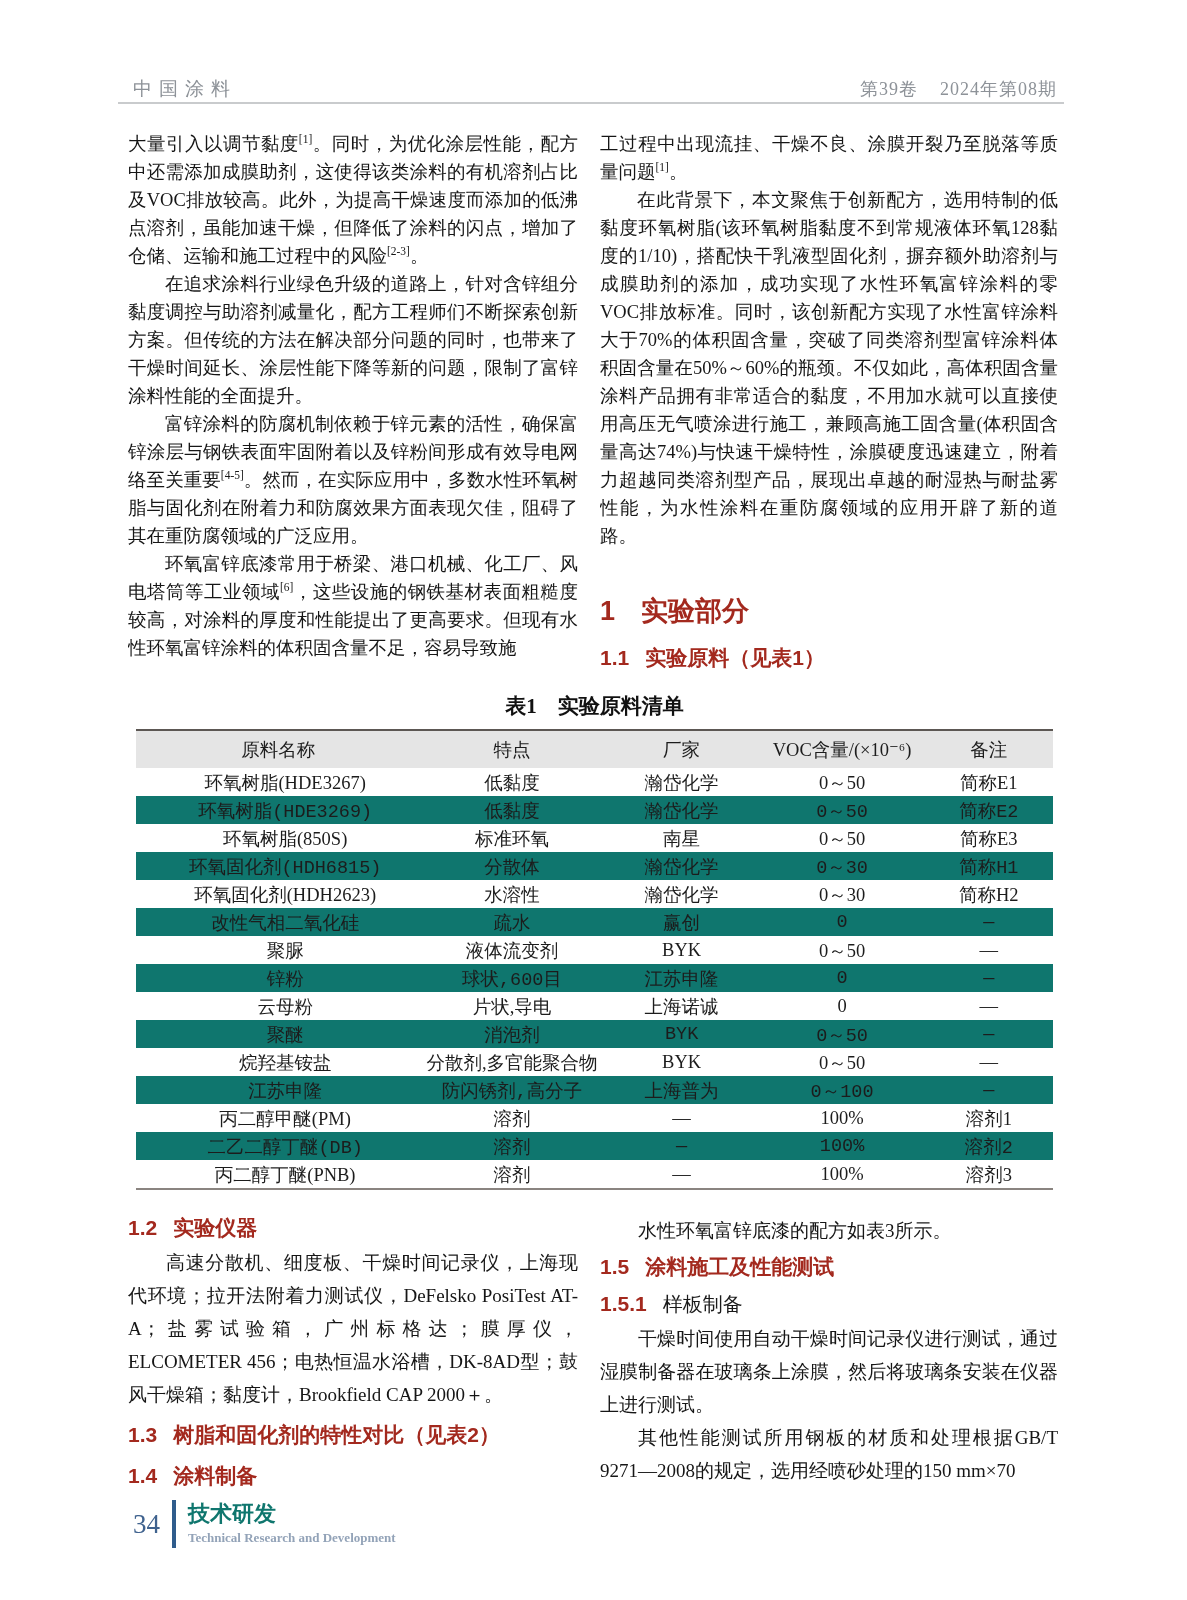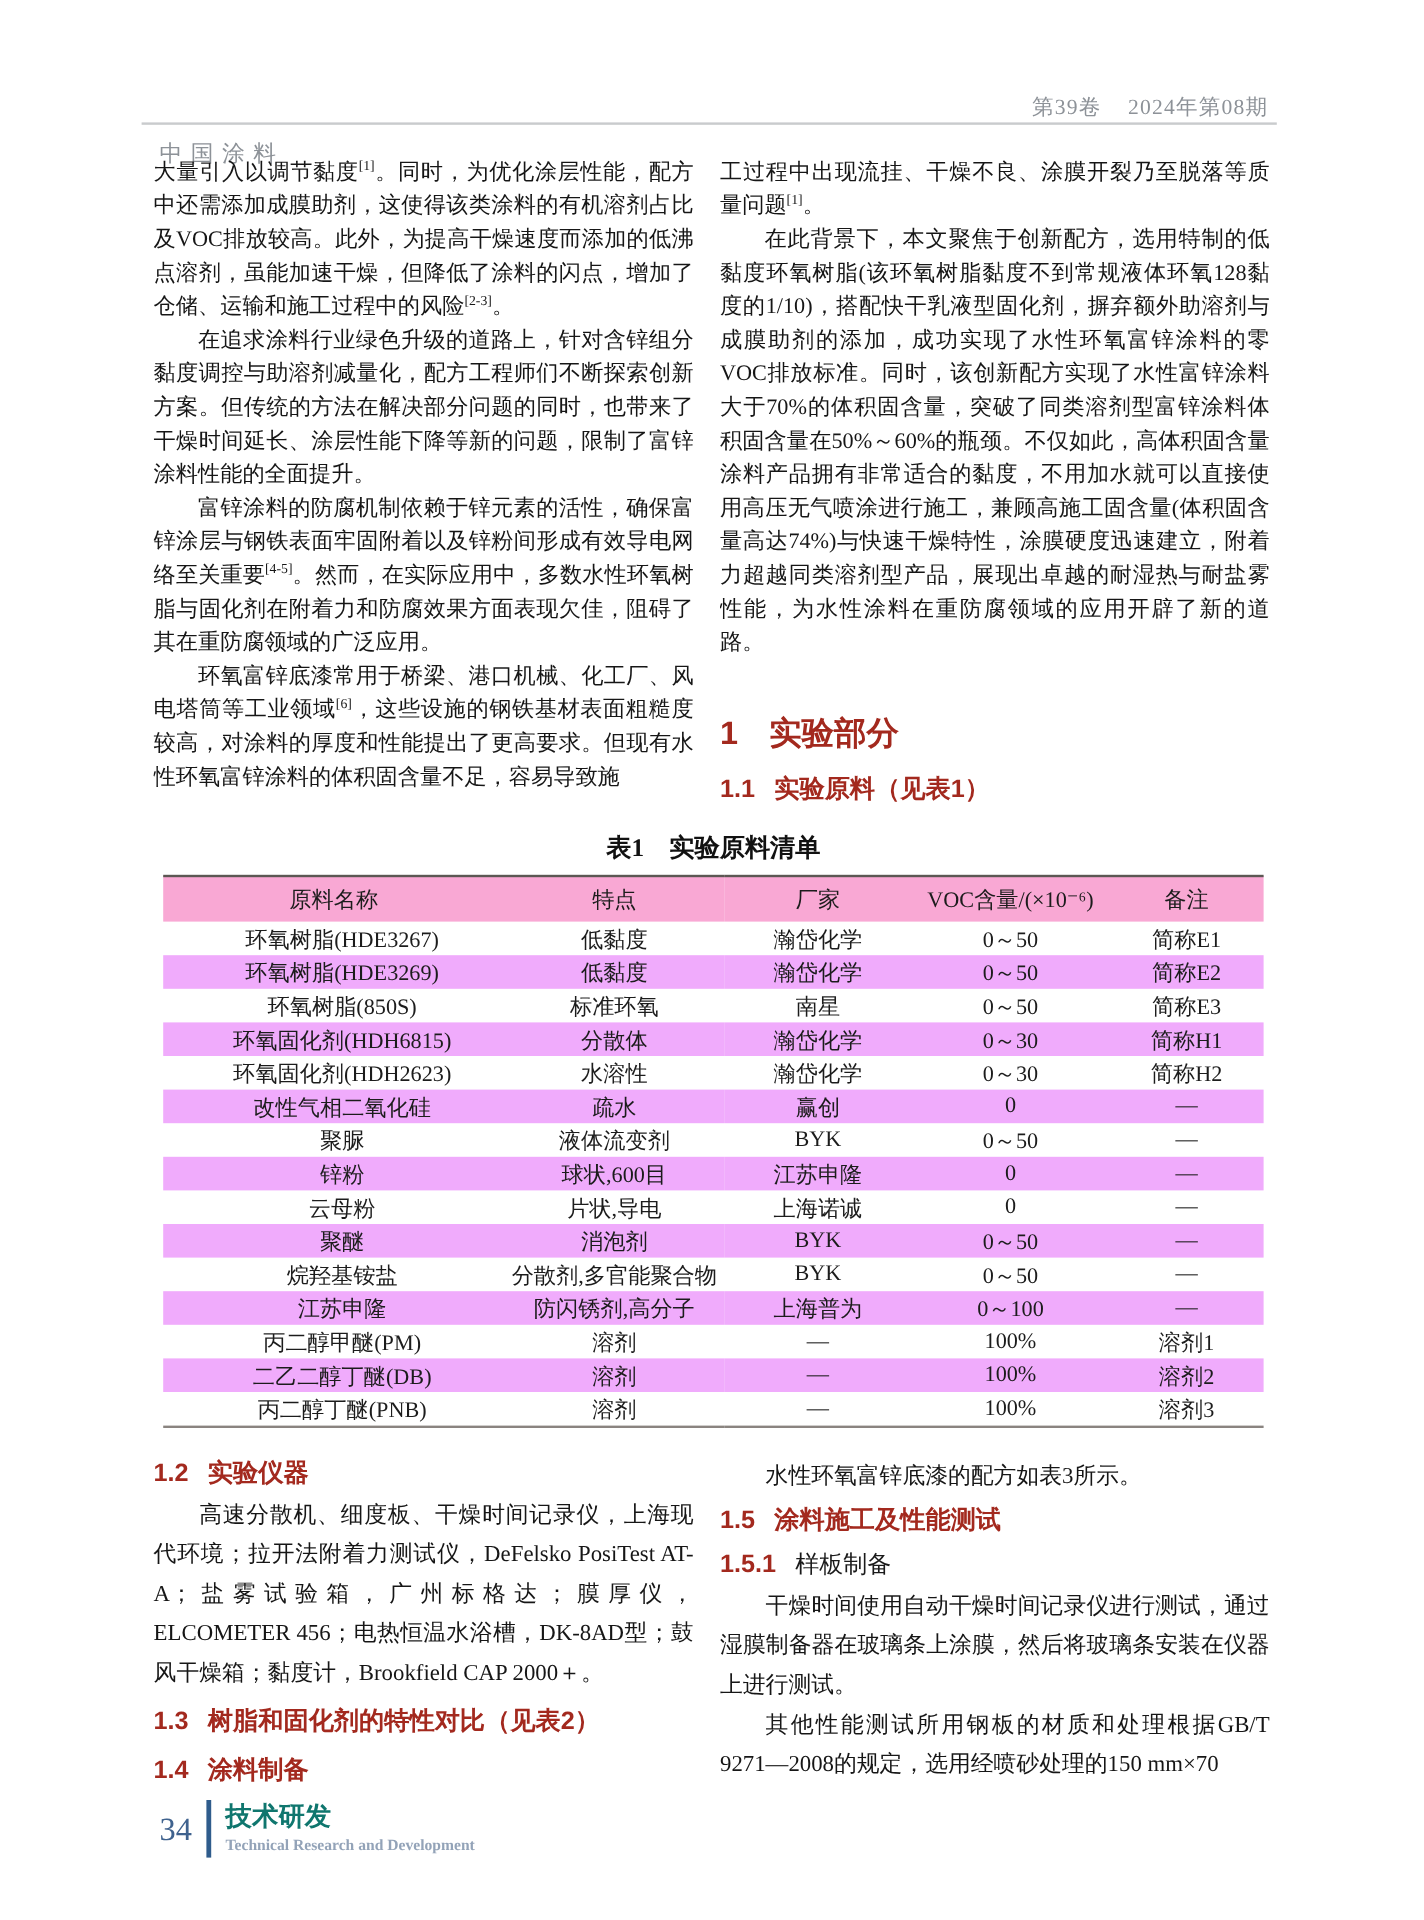--- a/index.html
+++ b/index.html
@@ -4,21 +4,21 @@
 <style>
   html,body{margin:0;padding:0;}
   body{
     width:1187px;height:1600px;background:#ffffff;position:relative;
     font-family:"Liberation Serif","DejaVu Serif",serif;color:#161616;
     overflow:hidden;
   }
   
   .page-head{position:absolute;top:76px;left:133px;right:130px;height:24px;
     color:#8d9298;font-size:19px;}
-  .journal-name{position:absolute;left:0;top:0;letter-spacing:7px;margin-top:39px;}
+  .journal-name{position:absolute;left:0;top:0;letter-spacing:7px;}
   .issue-info{position:absolute;right:0;top:1px;font-size:18px;letter-spacing:1px;}
   .issue-info .vol{margin-right:22px;}
   .head-rule{position:absolute;top:102px;left:118px;width:946px;height:2px;background:#c9cbcd;}
 
   
   .col{position:absolute;text-align:justify;}
   .col-top{top:130px;max-height:560px;overflow:hidden;font-size:18.5px;line-height:28px;}
   .col-left-top{left:128px;width:450px;}
   .col-right-top{left:600px;width:458px;}
   .col-bottom{top:1214px;font-size:19px;line-height:33px;}
@@ -39,24 +39,24 @@
   .h-sub .h-title-black{color:#1a1a1a;font-family:"Liberation Serif","DejaVu Serif",serif;
     font-weight:normal;font-size:20px;}
 
   
   .table-block{position:absolute;left:136px;top:692px;width:917px;}
   .tbl-caption-zh{text-align:center;font-weight:bold;font-size:21px;margin:0 0 4px 0;color:#111;}
   .tbl-caption-en{text-align:center;font-weight:bold;font-size:19px;margin:0;color:#111;}
   table.raw-materials{border-collapse:collapse;width:100%;margin-top:9px;
     font-size:18.5px;color:#1c1c1c;border-top:2px solid #5c5753;border-bottom:2px solid #8a8480;}
   table.raw-materials th{
-    background:#f9a8d4;font-weight:normal;height:37px;text-align:center;padding:0 4px;}
+    background:#e5e5e5;font-weight:normal;height:37px;text-align:center;padding:0 4px;}
   table.raw-materials td{height:28px;text-align:center;padding:0 4px;}
   table.raw-materials td:first-child{text-align:center;padding-left:18px;}
-  table.raw-materials tr.alt{background:#f0abfc;}
+  table.raw-materials tr.alt{background:#0f766e;font-family:Liberation Mono, monospace;}
   col.c1{width:31%;}col.c2{width:20%;}col.c3{width:17%;}col.c4{width:18%;}col.c5{width:14%;}
 
   
   .page-foot{position:absolute;left:133px;top:1500px;display:flex;align-items:center;}
   .page-num{font-size:27px;color:#3f628e;margin-right:12px;font-family:"Liberation Serif",serif;}
   .foot-bar{width:4px;height:48px;background:#2f5c8c;margin-right:12px;}
   .foot-col-zh{font-family:"Liberation Sans","DejaVu Sans",sans-serif;font-weight:bold;
     font-size:22px;color:#0f766e;line-height:24px;}
   .foot-col-en{font-size:13px;color:#93a3b8;margin-top:4px;font-weight:bold;}
 </style>

